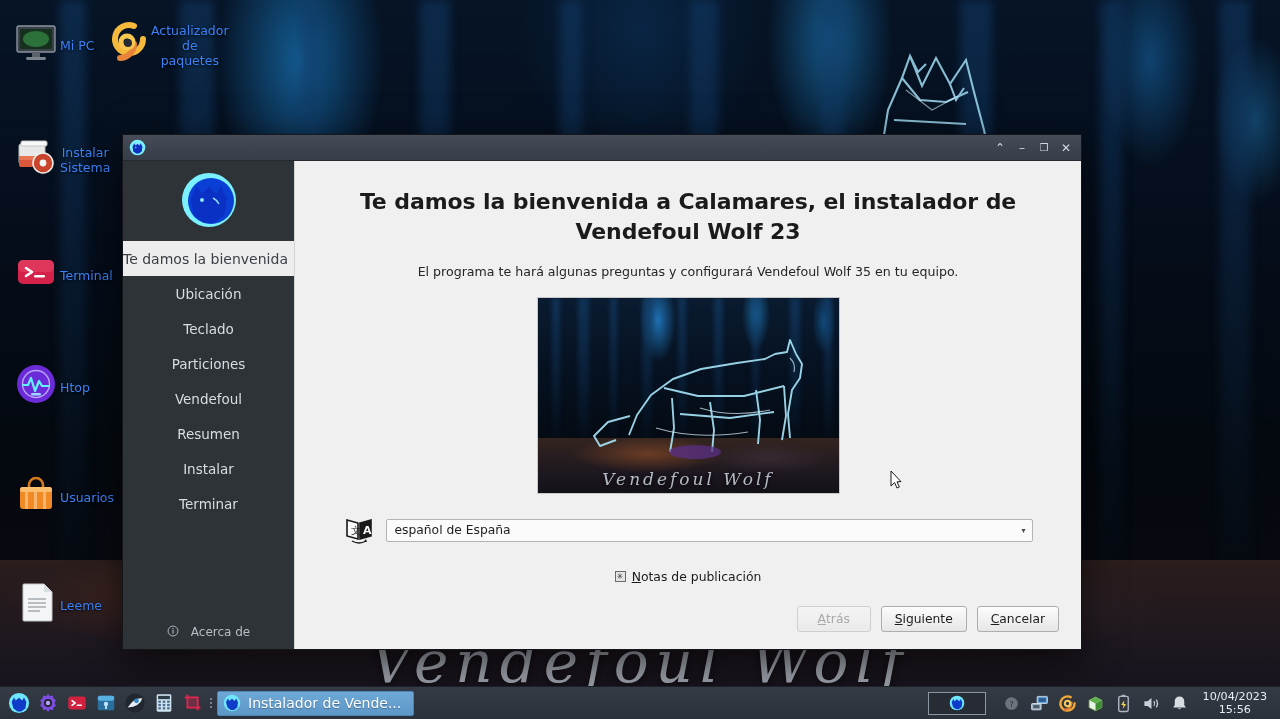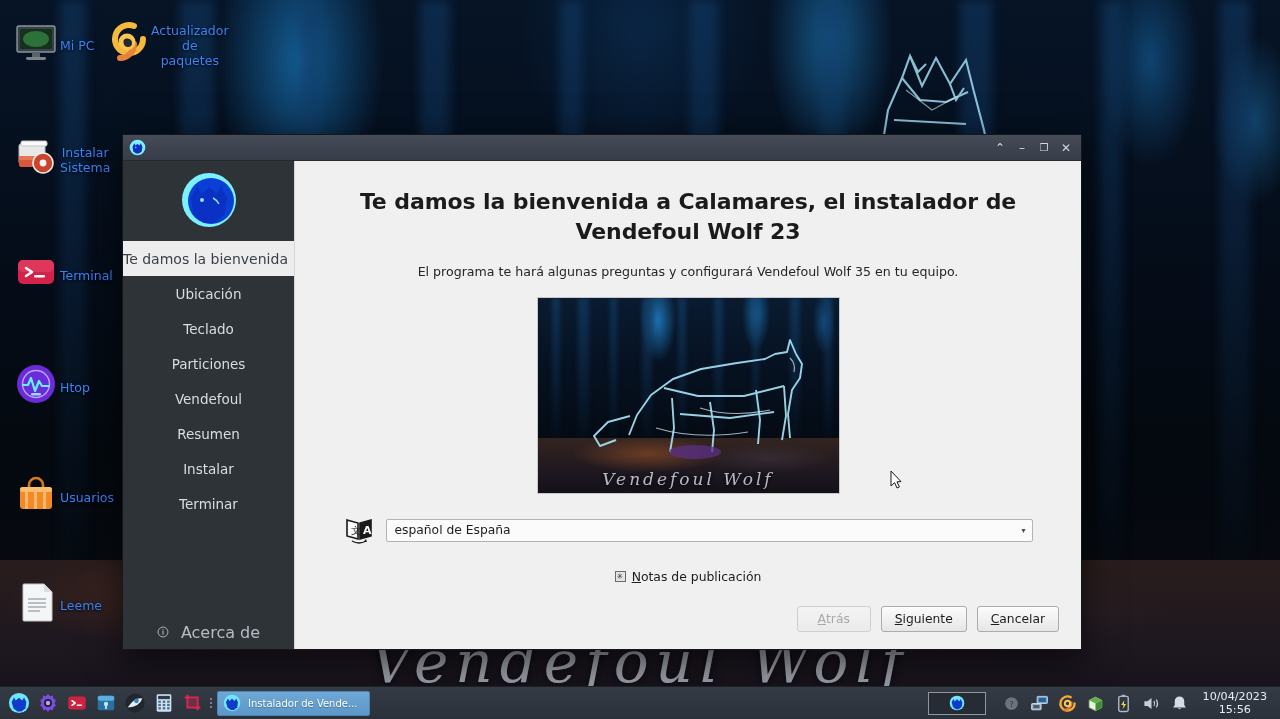--- a/index.html
+++ b/index.html
@@ -106,21 +106,21 @@
     height: 35px; display: flex; align-items: center; justify-content: center;
     font-size: 13.5px; color: #d9dde2; cursor: pointer;
   }
   .side-item.active {
     background: #ededed; color: #3b4048; justify-content: flex-start; 
     font-size: 14px;
   }
   .side-spacer { flex: 1; }
   .side-about {
     height: 30px; display: flex; align-items: center; justify-content: center;
-    gap: 12px; font-size: 16px; color: #b7bdc4; cursor: pointer; padding-bottom: 4px;
+    gap: 12px; font-size: 12px; color: #b7bdc4; cursor: pointer; padding-bottom: 4px;
   }
   .side-about svg { width: 12px; height: 12px; }
 
   
   #content {
     flex: 1; background: #f0f0f0;
     display: flex; flex-direction: column;
     padding: 26px 22px 0 22px; min-width: 0;
   }
   #headline {
@@ -202,21 +202,21 @@
   }
   .tb-launch { width: 29px; height: 29px; display: flex; align-items: center; justify-content: center; cursor: pointer; }
   .tb-launch svg { width: 22px; height: 22px; }
   .tb-sep { width: 7px; height: 19px; display: flex; flex-direction: column; align-items: center; justify-content: center; gap: 2px; }
   .tb-sep i { width: 2px; height: 2px; background: #79818e; display: block; }
   #task-btn {
     height: 25px; margin-left: 3px; padding: 0 12px 0 5px;
     background: linear-gradient(180deg,#6fa8d6,#5c97c8);
     border: 1px solid #4d86b5; border-radius: 2px;
     display: flex; align-items: center; gap: 7px;
-    font-size: 10px; color: #ffffff; cursor: pointer;
+    font-size: 14px; color: #ffffff; cursor: pointer;
     text-shadow: 0 1px 1px rgba(0,0,0,.3);
   }
   #task-btn svg { width: 18px; height: 18px; }
   .tray { margin-left: auto; display: flex; align-items: center; gap: 3px; padding-right: 6px; }
   .tray-pager {
     width: 58px; height: 23px; margin-right: 10px; border: 1px solid #8e96a2;
     background: #272c34; display: flex; align-items: center; justify-content: center;
   }
   .tray-pager svg { width: 16px; height: 16px; }
   .tray-ico { width: 25px; height: 25px; display: flex; align-items: center; justify-content: center; cursor: pointer; }

